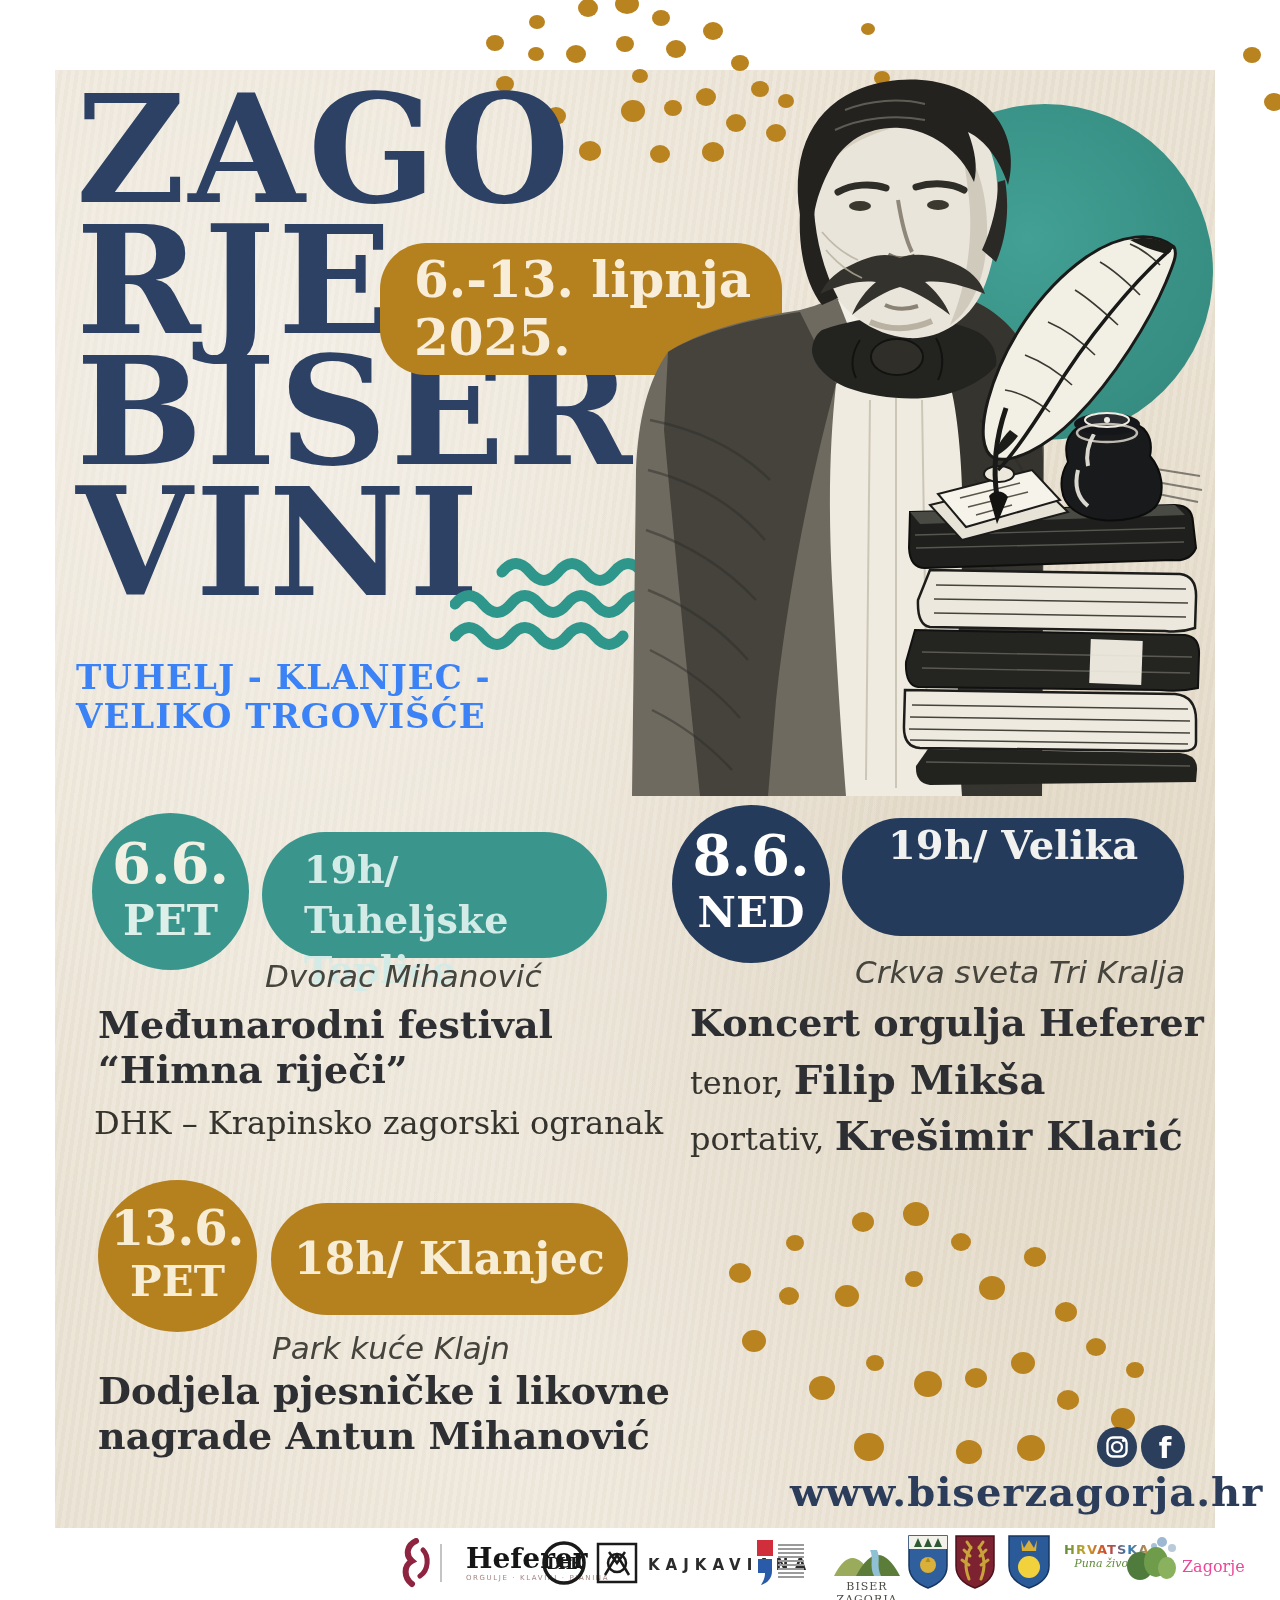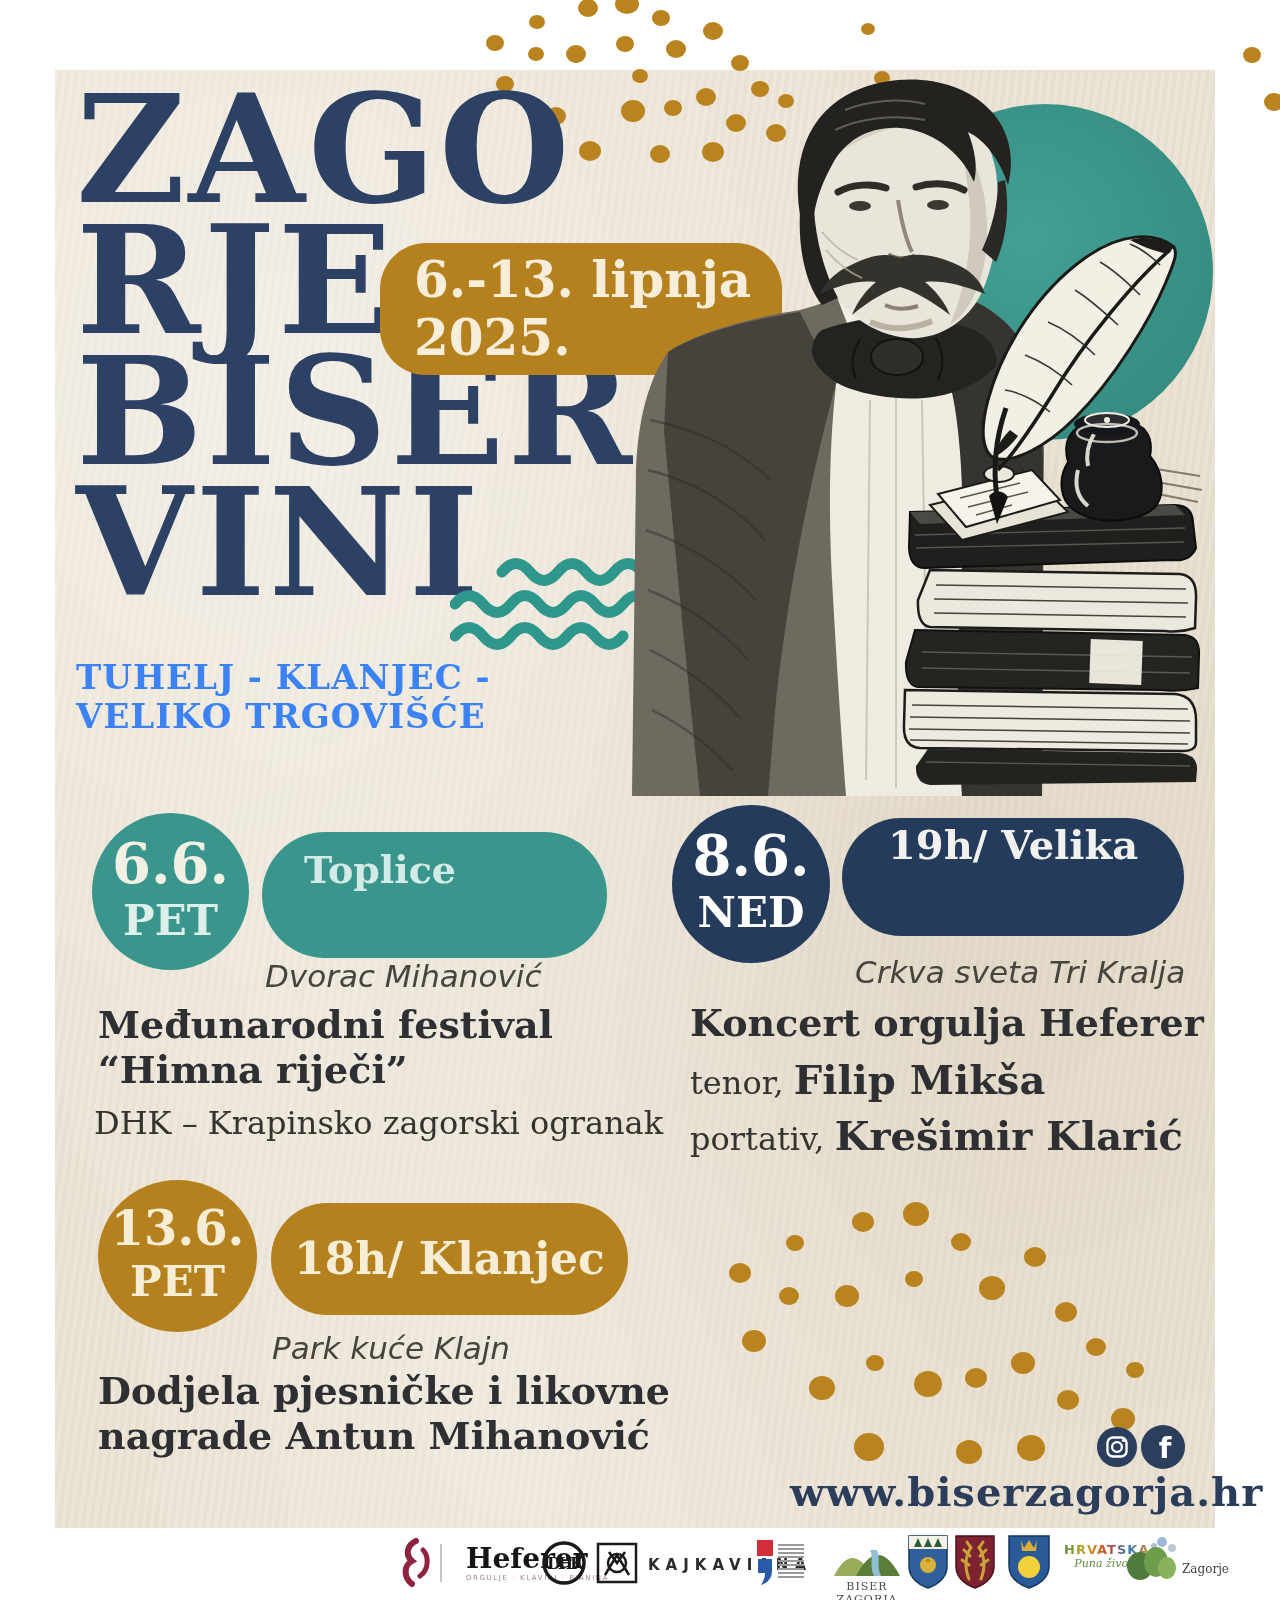--- a/index.html
+++ b/index.html
@@ -53,21 +53,21 @@
   .heferer-text{border-left:2px solid #c4c4c4;padding-left:24px;margin-left:6px;}
   .heferer-name{font-size:28px;font-weight:700;color:#151515;line-height:30px;}
   .heferer-tag{font-family:"DejaVu Sans","Liberation Sans",sans-serif;font-size:7px;
     letter-spacing:1.6px;color:#a58484;}
   .kajkaviana{font-family:"DejaVu Sans","Liberation Sans",sans-serif;font-size:15px;
     letter-spacing:6px;color:#2b2b2b;font-weight:600;}
   .hrv-word{font-family:"DejaVu Sans","Liberation Sans",sans-serif;font-weight:700;font-size:13px;
     letter-spacing:1px;background:linear-gradient(90deg,#5a8f3c,#c8a42a,#d2452b,#2b7ab8,#e08c2d);
     -webkit-background-clip:text;background-clip:text;color:transparent;}
   .hrv-script{font-style:italic;font-size:11px;color:#5f8a3a;}
-  .zagorje-word{font-size:12px;color:#404040;}
+  .zagorje-word{font-size:16px;color:#ec4899;}
   .biser-word{font-size:11px;letter-spacing:1px;color:#4c4c45;}
   .mini-bars div{height:2px;background:#9a9a9a;margin:2px 0;}
 </style>
 </head>
 <body>
 
 <div id="poster">
 
   <div class="paper"></div>
 
@@ -270,20 +270,21 @@
       <ellipse cx="1107" cy="433" rx="30" ry="9" fill="none" stroke="#e8e4d8" stroke-width="2.5" opacity=".8"></ellipse>
     </g>
   </svg>
 
   <div class="day-circle c-teal" style="left:92px;top:813px;width:157px;height:157px;padding-top:0;">
     <span class="d1" style="font-size:56px;line-height:72px;margin-top:14px;display:block;">6.6.</span>
     <span class="d2" style="font-size:42px;line-height:44px;color:#ddefe9;">PET</span>
   </div>
   <div class="pill c-teal" style="left:262px;top:832px;width:345px;height:126px;border-radius:63px;
        padding:13px 0 0 42px;font-size:38px;line-height:50px;color:#d3ebe6;">
+    <div>19h/ Tuheljske</div>
     <div>Toplice</div>
   </div>
   <div class="venue" style="left:265px;top:958px;">Dvorac Mihanović</div>
   <div class="ev-title" style="left:98px;top:1002px;">
     <div>Međunarodni festival</div>
     <div>“Himna riječi”</div>
   </div>
   <div class="ev-line" style="left:94px;top:1104px;">DHK – Krapinsko zagorski ogranak</div>
 
   <div class="day-circle c-navy" style="left:672px;top:805px;width:158px;height:158px;">

